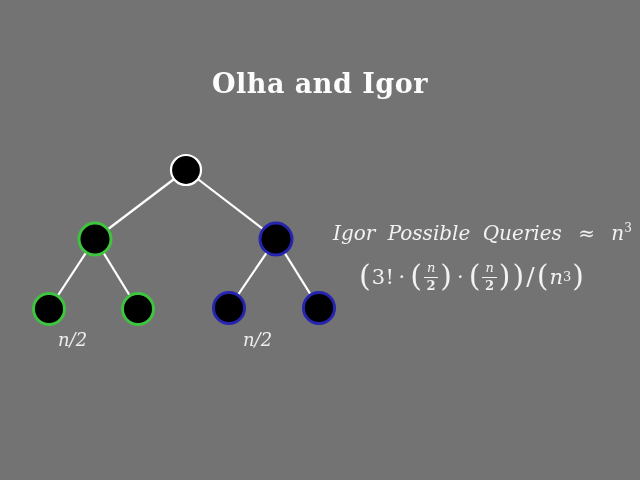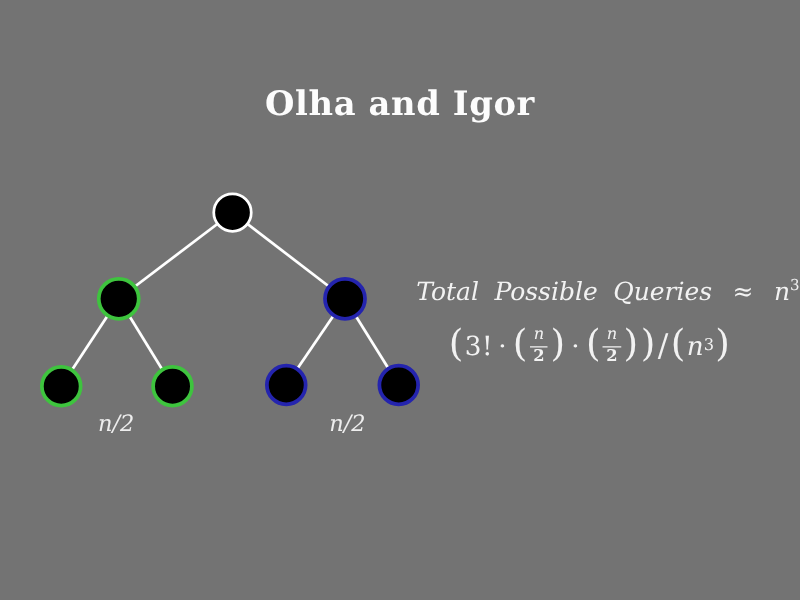--- a/index.html
+++ b/index.html
@@ -30,21 +30,21 @@
   svg.tree {
     position: absolute;
     top: 0; left: 0;
     width: 640px; height: 480px;
   }
 
   
   .subtree-label {
     position: absolute;
     width: 70px;
-    text-align: center;
+    text-align: left;
     font-style: italic;
     font-size: 18px;
     color: #eeeeee;
   }
   .subtree-label.left  { left: 58px;  top: 329px; }
   .subtree-label.right { left: 243px; top: 329px; }
 
   
   .math1 {
     position: absolute;
@@ -130,21 +130,21 @@
       <circle cx="49" cy="309" r="15.5" fill="#000000" stroke="#3ec43e" stroke-width="3"></circle>
       <circle cx="138" cy="309" r="15.5" fill="#000000" stroke="#3ec43e" stroke-width="3"></circle>
       <circle cx="229" cy="308" r="15.5" fill="#000000" stroke="#2424ae" stroke-width="3"></circle>
       <circle cx="319" cy="308" r="15.5" fill="#000000" stroke="#2424ae" stroke-width="3"></circle>
     </svg>
 
   <div class="subtree-label left">n/2</div>
   <div class="subtree-label right">n/2</div>
 
   <div class="math1">
-    <span>Total Possible Queries</span>
+    <span>Igor Possible Queries</span>
     <span class="approx">≈</span>
     <span>n</span><sup>3</sup>
   </div>
 
   <div class="math2">
     <span class="paren-big">(</span>
     <span class="mn">3!</span>
     <span class="cdot">·</span>
     <span class="paren-big">(</span>
     <span class="frac">

